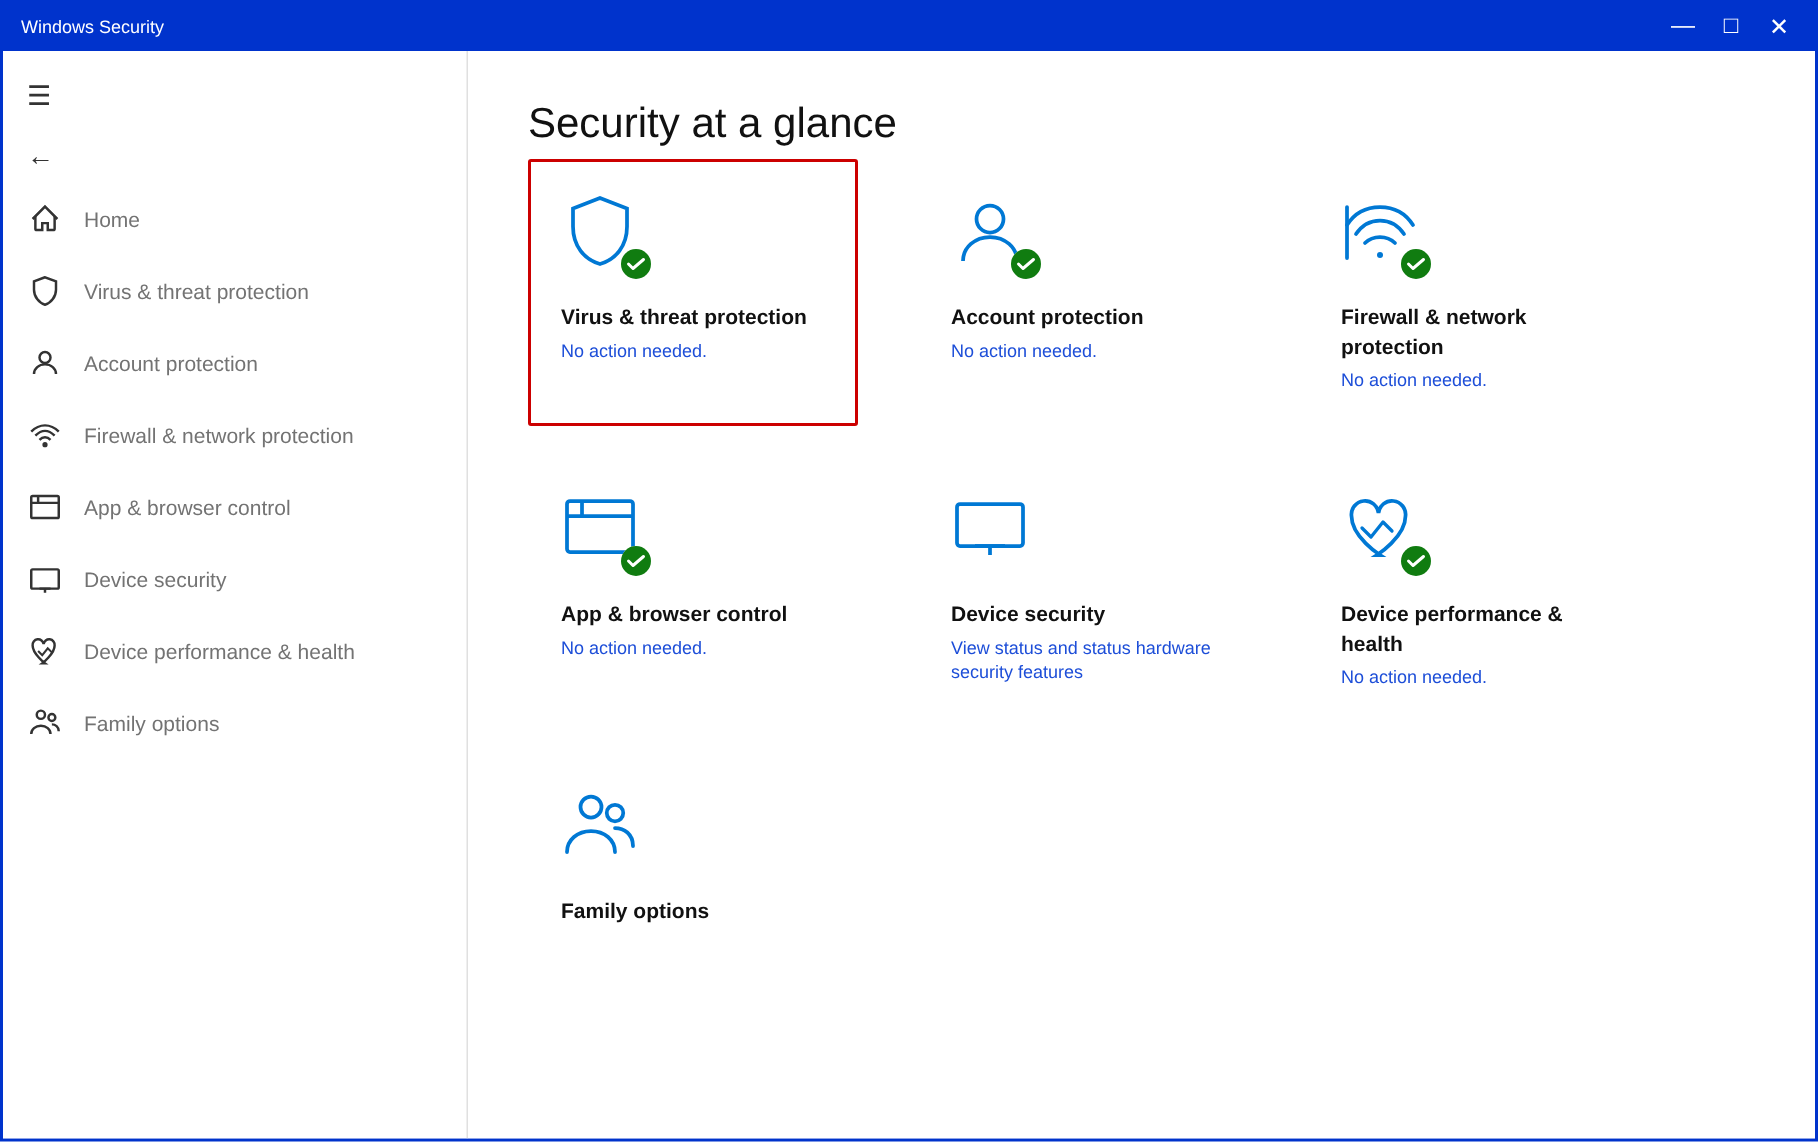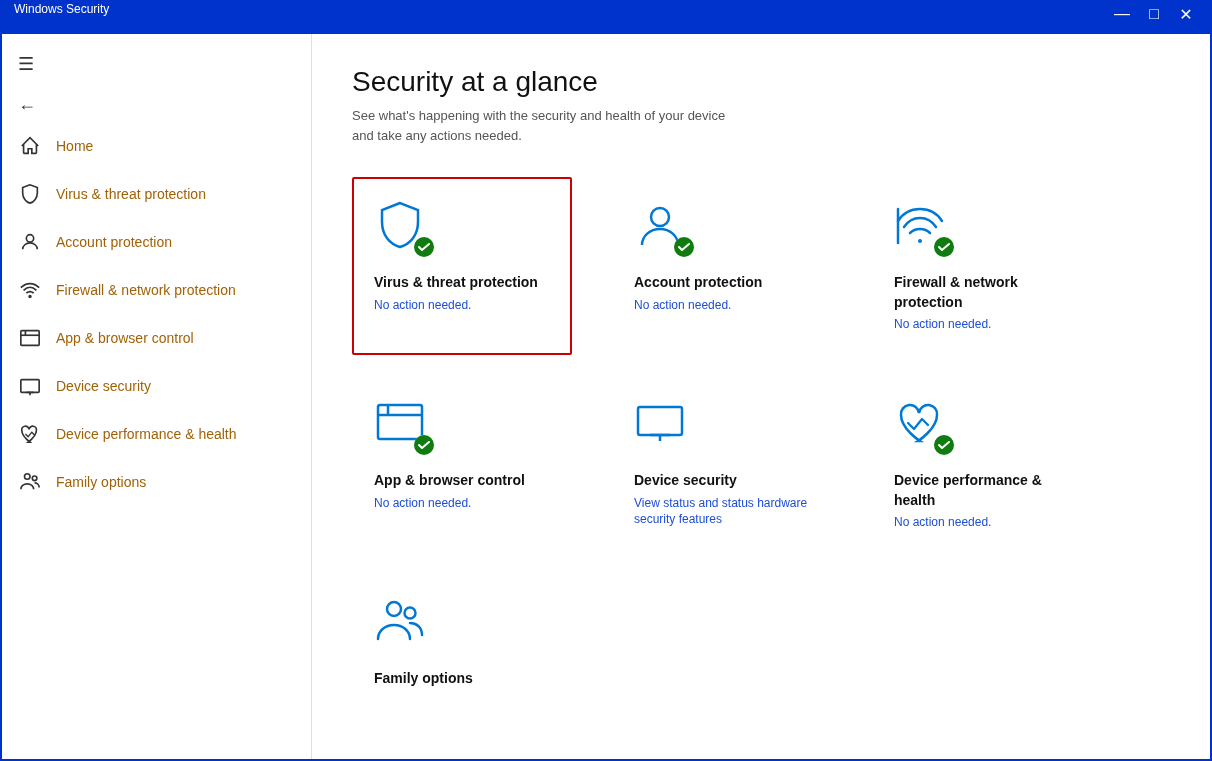--- a/index.html
+++ b/index.html
@@ -4,21 +4,21 @@
   <style>
     * { margin: 0; padding: 0; box-sizing: border-box; }
     body { font-family: 'Segoe UI', Arial, sans-serif; background: #fff; width: 1212px; height: 761px; overflow: hidden; display: flex; flex-direction: column; border: 2px solid #0033cc; }
 
     
     .title-bar {
       background: #0033cc;
       color: white;
       height: 32px;
       display: flex;
-      align-items: flex-start;
+      align-items: center;
       padding: 0 12px;
       flex-shrink: 0;
     }
     .title-bar-title { font-size: 12px; flex: 1; }
     .title-bar-controls { display: flex; gap: 8px; }
     .title-bar-btn { color: white; background: none; border: none; cursor: pointer; font-size: 16px; width: 24px; height: 24px; display: flex; align-items: center; justify-content: center; }
 
     
     .app-container { display: flex; flex: 1; overflow: hidden; }
 
@@ -51,21 +51,21 @@
 
     .nav-item {
       display: flex;
       align-items: center;
       padding: 12px 16px;
       cursor: pointer;
       height: 48px;
       gap: 14px;
     }
     .nav-item .nav-icon { width: 24px; height: 24px; display: flex; align-items: center; justify-content: center; color: #333; font-size: 18px; flex-shrink: 0; }
-    .nav-item .nav-label { font-size: 14px; color: #a16207; }
+    .nav-item .nav-label { font-size: 14px; color: #737373; }
 
     
     .main-content {
       flex: 1;
       padding: 32px 40px;
       overflow-y: auto;
       background: #fff;
     }
 
     .page-title { font-size: 28px; font-weight: 300; color: #111; margin-bottom: 8px; }
@@ -206,21 +206,20 @@
           <path d="M2 20c0-3.3 3-6 7-6s7 2.7 7 6"></path>
           <path d="M17 13c2.5 0 5 1.8 5 5"></path>
         </svg>
       </span>
       <span class="nav-label">Family options</span>
     </div>
   </div>
 
   <div class="main-content">
     <h1 class="page-title">Security at a glance</h1>
-    <p class="page-subtitle">See what's happening with the security and health of your device<br>and take any actions needed.</p>
 
     <div class="cards-grid">
 
       <div class="card selected">
         <div class="card-icon-wrap">
           <svg viewBox="0 0 52 52" fill="none" xmlns="http://www.w3.org/2000/svg">
             <path d="M26 4L8 11v12c0 13 7.5 22 18 25 10.5-3 18-12 18-25V11z" stroke="#0078d4" stroke-width="2.5" fill="none"></path>
           </svg>
           <div class="check-badge">
             <svg viewBox="0 0 20 20" xmlns="http://www.w3.org/2000/svg">

